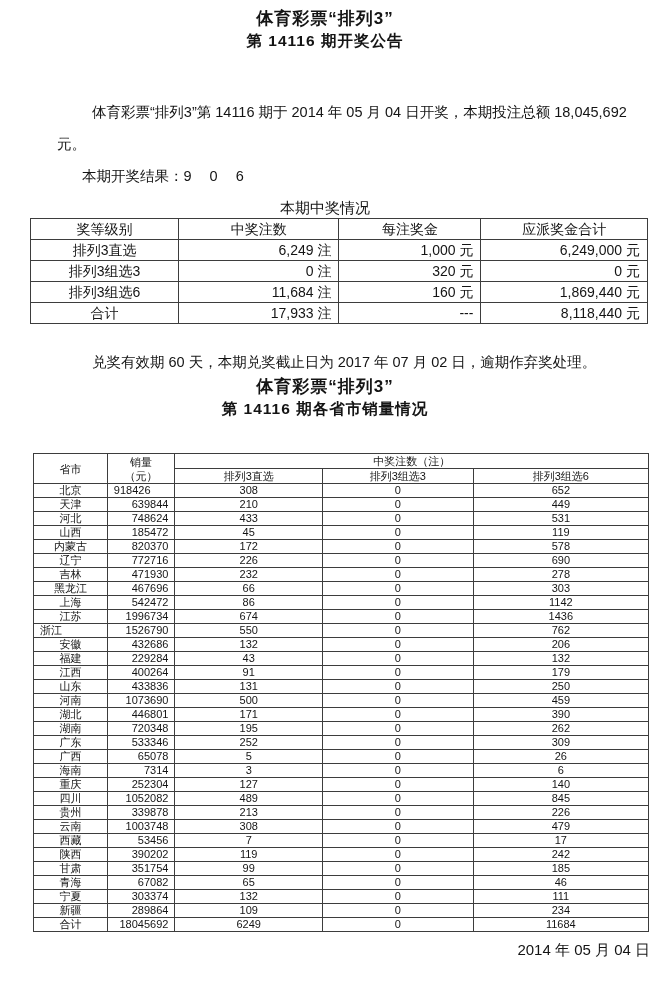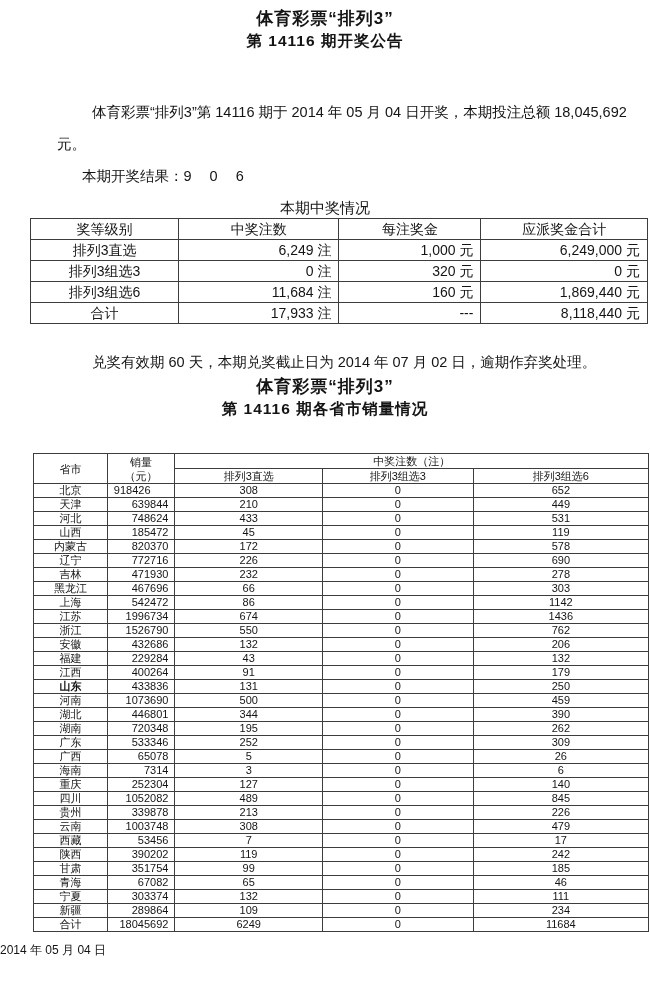--- a/index.html
+++ b/index.html
@@ -21,21 +21,21 @@
   .t1 { width: 618px; margin-left: 30px; font-size: 14px; }
   .t1 th, .t1 td { border: 1px solid #3d3d3d; height: 21px; padding: 0 7px; font-weight: 400; line-height: 20px; }
   .t1 th { text-align: center; }
   .para2 { font-size: 14.5px; line-height: 28px; margin: 24px 14px 0 57px; text-indent: 35px; }
   .title3 { text-align: center; font-size: 17px; font-weight: 700; margin: 0; line-height: 22px; letter-spacing: 1px; }
   .title4 { text-align: center; font-size: 15.5px; font-weight: 700; margin: 0; line-height: 21px; letter-spacing: 1px; }
   .t2 { width: 616px; margin: 34px 0 0 33px; font-size: 11px; }
   .t2 th, .t2 td { border: 1px solid #3d3d3d; padding: 0 6px; font-weight: 400; }
   .t2 th { height: 15px; text-align: center; line-height: 14px; }
   .t2 td { height: 14px; line-height: 13px; }
-  .footer-date { text-align: left; font-size: 12px; line-height: 20px; margin: 8px 0 0 0; }
+  .footer-date { text-align: right; font-size: 15px; line-height: 20px; margin: 8px 0 0 0; }
 </style>
 </head>
 <body>
 
 <div class="page">
 
   <h1 class="title1">体育彩票“排列3”</h1>
   <h2 class="title2">第 14116 期开奖公告</h2>
 
   <p class="para">体育彩票“排列3”第 14116 期于 2014 年 05 月 04 日开奖，本期投注总额 18,045,692 元。</p>
@@ -80,21 +80,21 @@
         </tr>
         <tr>
           <td style="text-align: center;">合计</td>
           <td style="text-align: right;">17,933 注</td>
           <td style="text-align: right;">---</td>
           <td style="text-align: right;">8,118,440 元</td>
         </tr>
       </tbody>
   </table>
 
-  <p class="para2">兑奖有效期 60 天，本期兑奖截止日为 2014 年 07 月 02 日，逾期作弃奖处理。</p>
+  <p class="para2">兑奖有效期 60 天，本期兑奖截止日为 2017 年 07 月 02 日，逾期作弃奖处理。</p>
 
   <h2 class="title3">体育彩票“排列3”</h2>
   <h3 class="title4">第 14116 期各省市销量情况</h3>
 
   <table class="t2">
     <colgroup>
       <col style="width:12%">
         <col style="width:11%">
         <col style="width:24%">
         <col style="width:24.5%">
@@ -177,21 +177,21 @@
           <td style="text-align: center;">1142</td>
         </tr>
         <tr>
           <td style="text-align: center;">江苏</td>
           <td style="text-align: right;">1996734</td>
           <td style="text-align: center;">674</td>
           <td style="text-align: center;">0</td>
           <td style="text-align: center;">1436</td>
         </tr>
         <tr>
-          <td style="text-align: center; margin-top: 17px;">浙江</td>
+          <td style=" margin-top: 17px;">浙江</td>
           <td style="text-align: right;">1526790</td>
           <td style="text-align: center;">550</td>
           <td style="text-align: center;">0</td>
           <td style="text-align: center;">762</td>
         </tr>
         <tr>
           <td style="text-align: center;">安徽</td>
           <td style="text-align: right;">432686</td>
           <td style="text-align: center;">132</td>
           <td style="text-align: center;">0</td>
@@ -205,37 +205,37 @@
           <td style="text-align: center;">132</td>
         </tr>
         <tr>
           <td style="text-align: center;">江西</td>
           <td style="text-align: right;">400264</td>
           <td style="text-align: center;">91</td>
           <td style="text-align: center;">0</td>
           <td style="text-align: center;">179</td>
         </tr>
         <tr>
-          <td style="text-align: center; font-weight: bold;">山东</td>
+          <td style="text-align: center;">山东</td>
           <td style="text-align: right;">433836</td>
           <td style="text-align: center;">131</td>
           <td style="text-align: center;">0</td>
           <td style="text-align: center;">250</td>
         </tr>
         <tr>
           <td style="text-align: center;">河南</td>
           <td style="text-align: right;">1073690</td>
           <td style="text-align: center;">500</td>
           <td style="text-align: center;">0</td>
           <td style="text-align: center;">459</td>
         </tr>
         <tr>
           <td style="text-align: center;">湖北</td>
           <td style="text-align: right;">446801</td>
-          <td style="text-align: center;">344</td>
+          <td style="text-align: center;">171</td>
           <td style="text-align: center;">0</td>
           <td style="text-align: center;">390</td>
         </tr>
         <tr>
           <td style="text-align: center;">湖南</td>
           <td style="text-align: right;">720348</td>
           <td style="text-align: center;">195</td>
           <td style="text-align: center;">0</td>
           <td style="text-align: center;">262</td>
         </tr>

